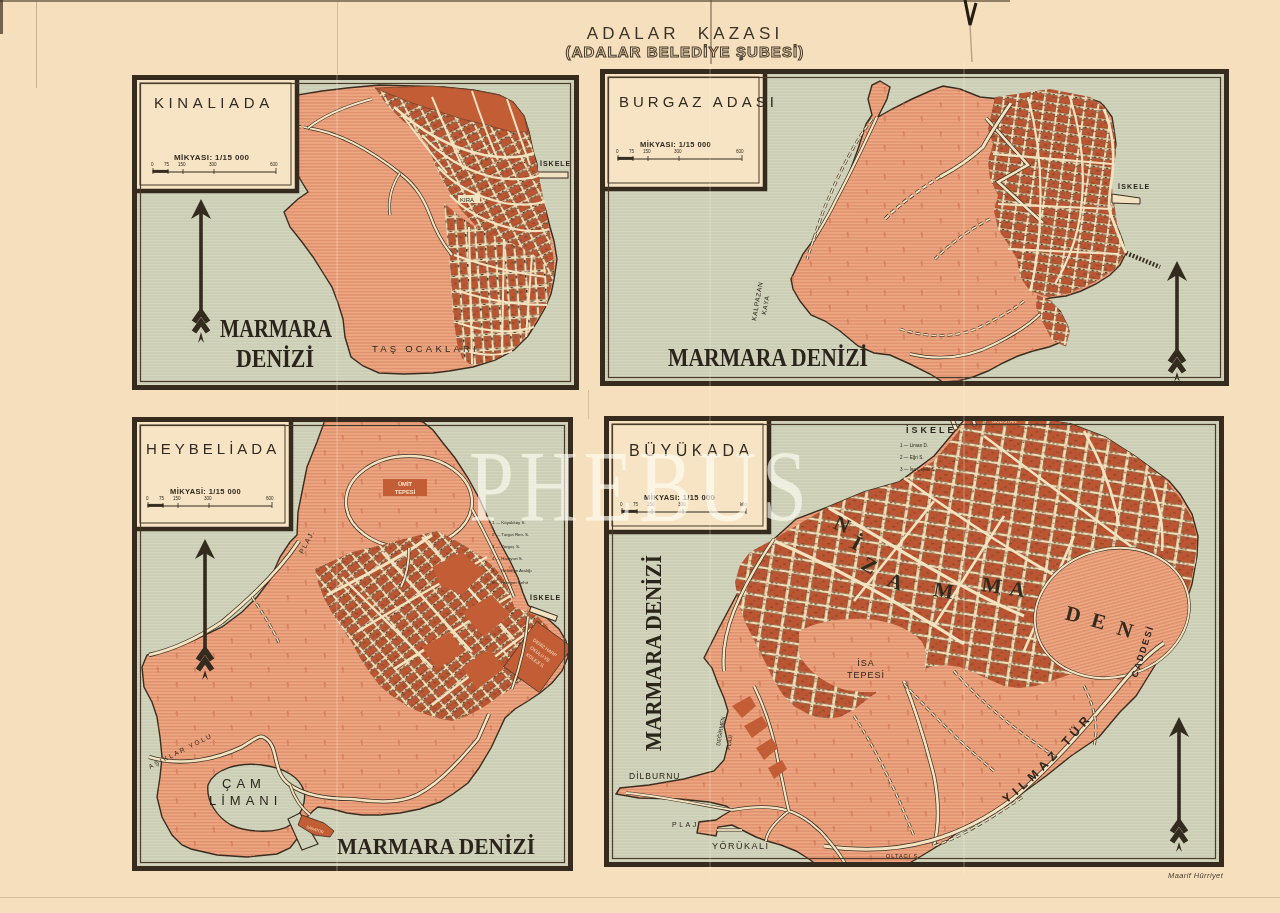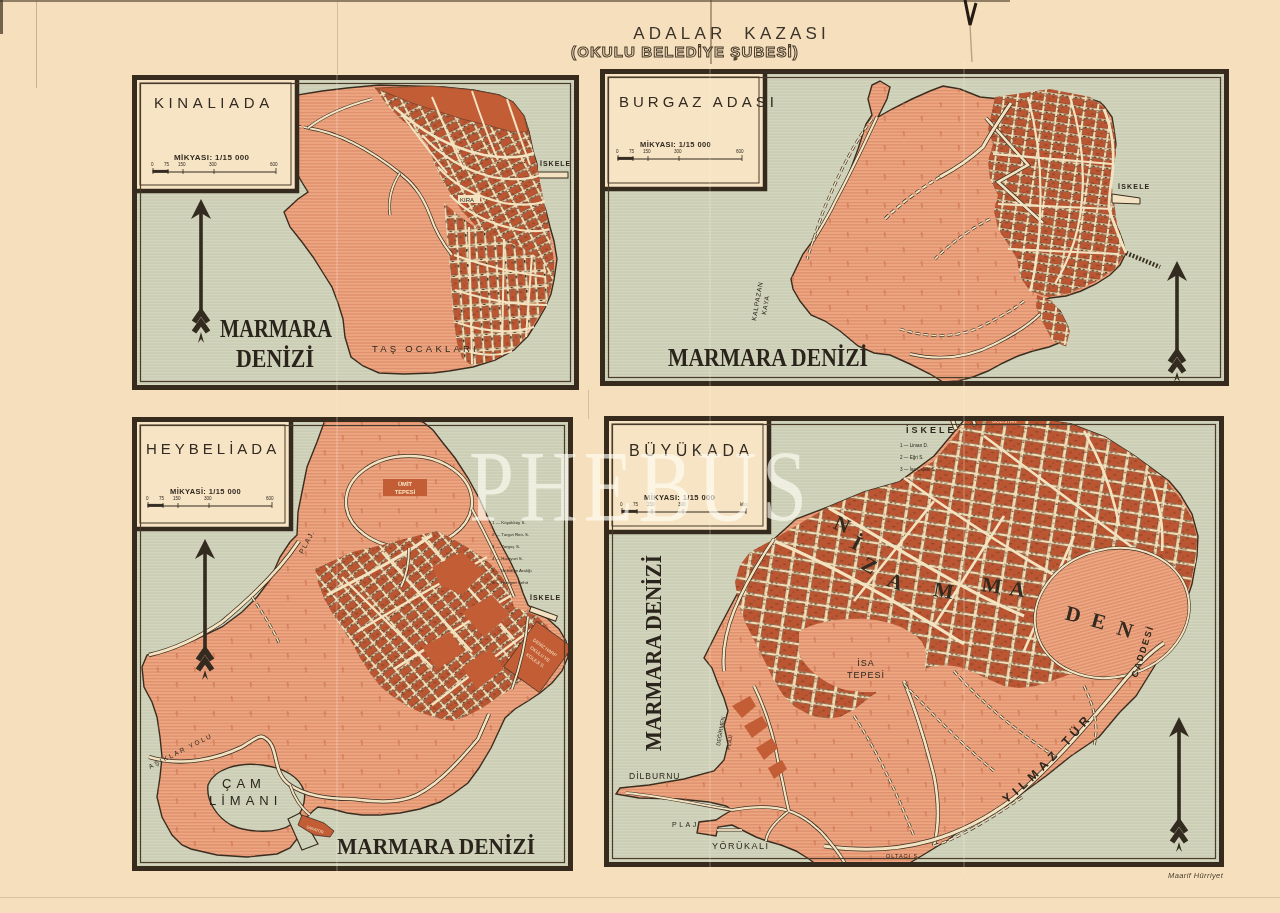--- a/index.html
+++ b/index.html
@@ -69,23 +69,23 @@
   </pattern>
   <pattern id="tk" width="37" height="29" patternUnits="userSpaceOnUse">
     <g stroke="#d0714f" stroke-width="1" fill="none">
       <path d="M8,4.5 v5 M6.6,5.6 l1.4,-1.1"></path>
       <path d="M26,18.5 v5 M24.6,19.6 l1.4,-1.1"></path>
     </g>
   </pattern>
   </defs>
 </svg>
 
-<div class="abs" style="left:540px;top:24px;width:290px;text-align:right;letter-spacing:4.2px;font-size:17px;color:#3c342a;">ADALAR&nbsp; KAZASI</div>
-
-<div class="abs" style="left:490px;top:43px;width:390px;text-align:center;letter-spacing:1.1px;font-size:15px;font-weight:bold;color:rgba(245,223,188,0.15);-webkit-text-stroke:1.05px #4a3d2d;">(OKULU BELEDİYE ŞUBESİ)</div>
+<div class="abs" style="left:540px;top:24px;width:290px;text-align:center;letter-spacing:4.2px;font-size:17px;color:#3c342a;">ADALAR&nbsp; KAZASI</div>
+
+<div class="abs" style="left:490px;top:43px;width:390px;text-align:center;letter-spacing:1.1px;font-size:15px;font-weight:bold;color:rgba(245,223,188,0.15);-webkit-text-stroke:1.05px #4a3d2d;">(ADALAR BELEDİYE ŞUBESİ)</div>
 
 <svg class="abs" style="left:132px;top:75px;" width="447" height="315" viewBox="0 0 447 315">
 
   <rect x="4" y="4" width="439" height="307" fill="url(#sp)"></rect>
 
   <path fill="url(#ip)" stroke="#3a2d20" stroke-width="1.4" d="M165,20 L160,40 155,62 158,82 164,97 171,109 176,117 166,124 152,137 158,152 170,167 181,182 193,201 200,212 206,228 211,244 213,262 219,282 231,291 247,298 272,299 301,298 317,296 341,292 363,285 382,275 396,261 405,247 413,233 419,219 422,205 425,184 422,166 418,152 414,136 409,121 406,107 405,89 401,76 397,57 392,41 381,27 367,20 341,15 311,12 281,11 247,10 215,13 190,16 Z"></path>
 
   <rect x="405" y="97" width="31" height="6" fill="#f2e2c1" stroke="#3a2d20" stroke-width="1"></rect>
 
   <path fill="url(#bpa)" stroke="none" d="M243,13 L300,11 341,15 367,20 381,27 392,41 397,57 401,76 405,90 409,112 415,141 419,166 422,186 422,201 418,216 409,207 398,197 385,186 370,173 355,161 342,149 330,136 320,121 310,105 302,88 296,70 285,58 270,45 255,30 Z"></path>

